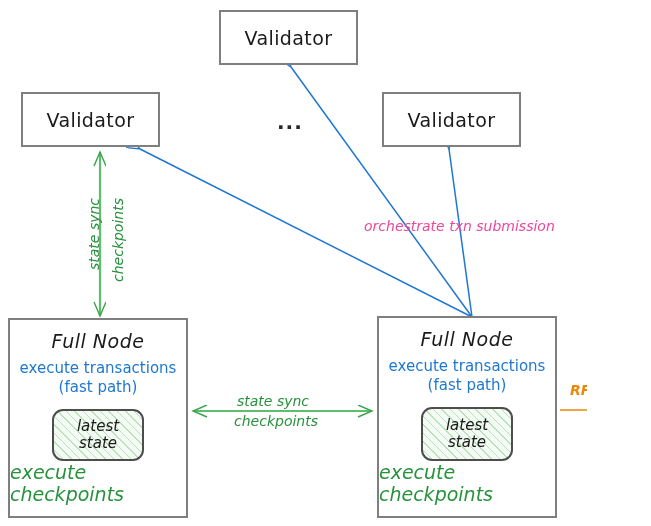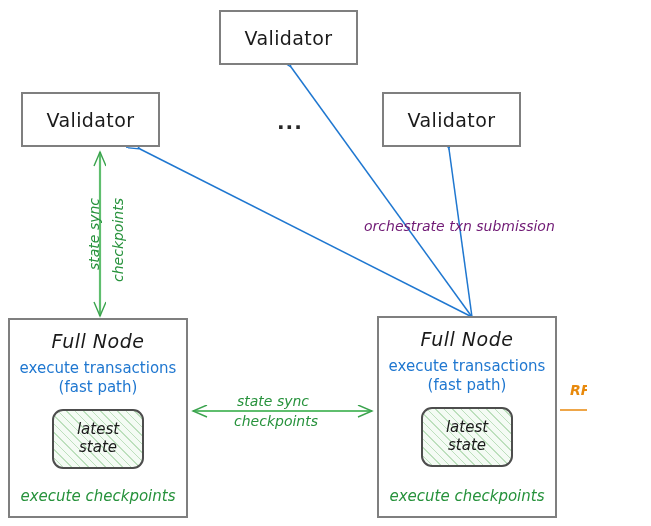--- a/index.html
+++ b/index.html
@@ -80,42 +80,42 @@
     );
     text-align: center;
   }
   .state-line {
     font-size: 15px;
     color: #1a1a1a;
     line-height: 1.15;
     font-style: italic;
   }
   .fullnode-foot {
-    font-size: 15px;
+    font-size: 19px;
     color: #27923c;
     margin-top: auto;
     margin-bottom: 11px;
     font-style: italic;
   }
   .ellipsis {
     position: absolute;
     font-size: 20px;
     font-weight: bold;
     color: #262626;
     letter-spacing: 1px;
   }
   .edge-label {
     position: absolute;
     font-size: 14px;
     font-style: italic;
     white-space: nowrap;
     line-height: 1.22;
   }
   .lbl-green { color: #27923c; }
-  .lbl-blue  { color: #701a75; }
+  .lbl-blue  { color: #ec4899; }
   .lbl-orange{ color: #e8890c; }
   .vert-label {
     transform: rotate(-90deg);
     transform-origin: left top;
     text-align: center;
   }
 </style>
 </head>
 <body>
 

